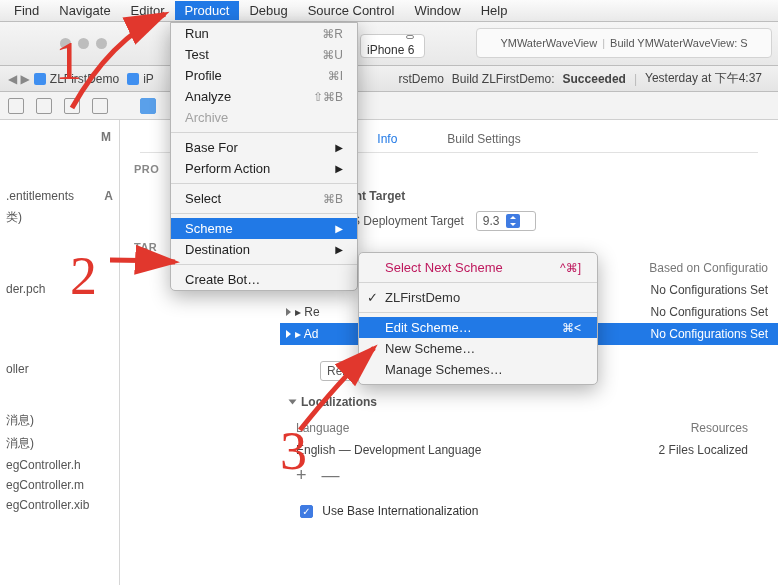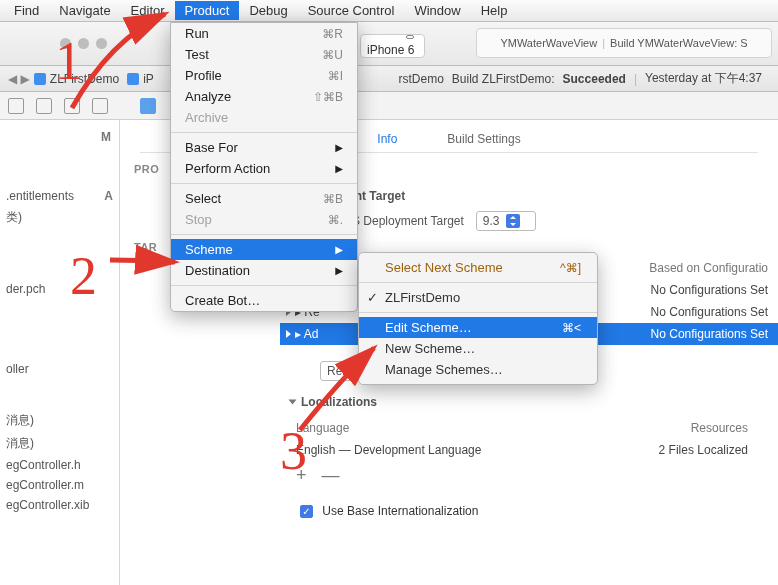--- a/index.html
+++ b/index.html
@@ -71,21 +71,21 @@
   .menu-dropdown .row { display:flex; justify-content:space-between; align-items:center; padding:3px 14px; color:#222;gap:16px; }
   .menu-dropdown .row.disabled { color:#a2a2a2; }
   .menu-dropdown .row.highlight { background:#2179e6; color:#fff; }
   .menu-dropdown .sep { height:1px; background:#d4d4d4; margin:4px 0; }
   .menu-dropdown .shortcut { color:#888; font-size:12px; }
   .menu-dropdown .sub-arrow { margin-left:auto; }
 
   
   .submenu { position:absolute; left:358px; top:252px; width:240px; background:#f4f4f4; border:1px solid #b6b6b6; border-radius:5px; box-shadow:0 6px 20px rgba(0,0,0,.3); font-size:13px; z-index:60; padding:4px 0; }
   .submenu .row { display:flex; justify-content:space-between; align-items:center; padding:3px 16px 3px 26px; position:relative; }
-  .submenu .row.disabled { color:#a16207; }
+  .submenu .row.disabled { color:#be185d; }
   .submenu .row.highlight { background:#2179e6; color:#fff; }
   .submenu .check { position:absolute; left:8px; }
   .submenu .sep { height:1px; background:#d4d4d4; margin:4px 0; }
   .submenu .shortcut { font-size:12px; }
 
   
   svg.annot { position:absolute; top:0; left:0; pointer-events:none; z-index:100; }
   .red-num { position:absolute; color:#e1372d; font-family:"Comic Sans MS","Segoe Script",cursive; font-size:54px; font-weight:400; z-index:101; pointer-events:none; }
 </style>
 </head>
@@ -279,24 +279,20 @@
     </div>
     <div class="row">
       <span>Perform Action</span>
       <span class="sub-arrow" style="font-size: 10px;">▶</span>
     </div>
     <div class="sep"></div>
     <div class="row">
       <span>Select</span>
       <span class="shortcut">⌘B</span>
     </div>
-    <div class="row disabled">
-      <span>Stop</span>
-      <span class="shortcut">⌘.</span>
-    </div>
     <div class="sep"></div>
     <div class="row highlight">
       <span>Scheme</span>
       <span class="sub-arrow" style="font-size: 10px;">▶</span>
     </div>
     <div class="row">
       <span>Destination</span>
       <span class="sub-arrow" style="font-size: 10px;">▶</span>
     </div>
     <div class="sep"></div>

